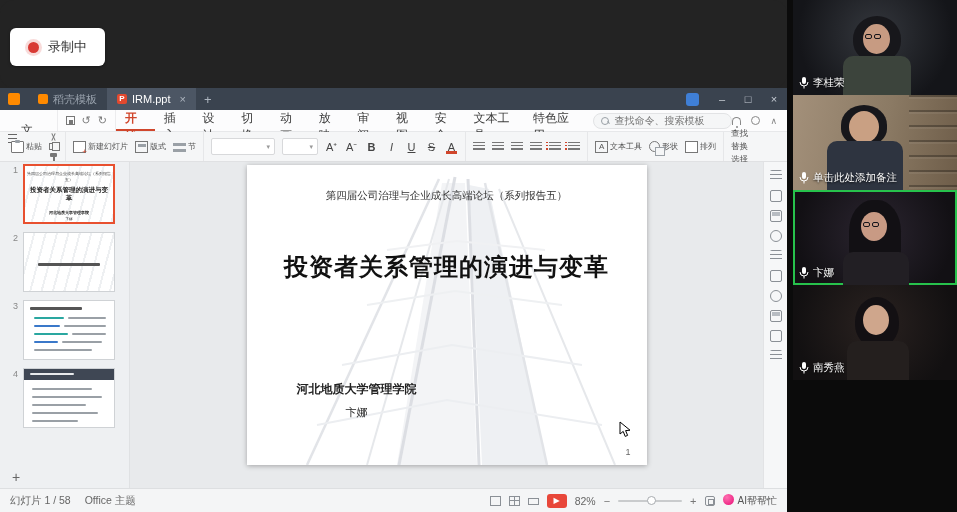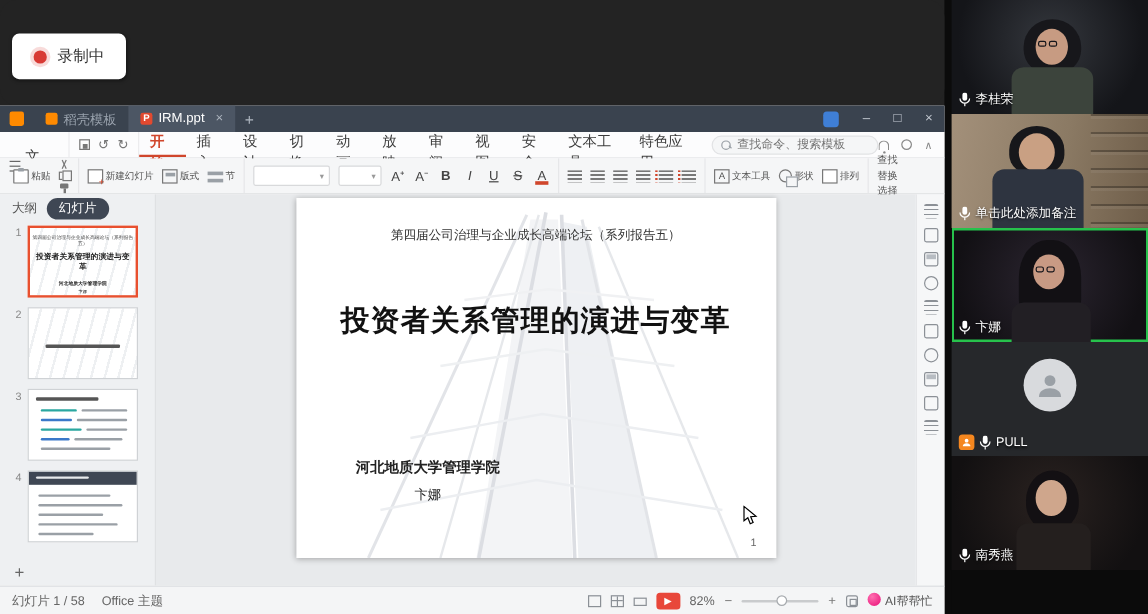--- a/index.html
+++ b/index.html
@@ -341,24 +341,20 @@
             <span>查找</span>
             <span>替换</span>
             <span>选择</span>
           </div>
         </div>
       </div>
 
       <div class="wbody">
 
         <div class="thumbs">
-          <div class="thumb-tabs">
-            <span>大纲</span>
-            <span class="tab-pill">幻灯片</span>
-          </div>
           <div class="thumb-list">
 
             <div class="thumb-row">
               <span class="thumb-num">1</span>
               <div class="thumb selected bldg-bg">
                 <div class="t-inner">
                   <div class="th">第四届公司治理与企业成长高端论坛（系列报告五）</div>
                   <div class="tt">投资者关系管理的演进与变革</div>
                   <div class="to">河北地质大学管理学院</div>
                   <div class="tp">卞娜</div>
@@ -523,42 +519,20 @@
       <div class="vlabel">
         <svg width="10" height="12" viewBox="0 0 10 12">
           <rect x="3" y="0" width="4" height="7" rx="2" fill="#fff"></rect>
           <path d="M1 5a4 4 0 0 0 8 0" fill="none" stroke="#fff" stroke-width="1"></path>
           <line x1="5" y1="9" x2="5" y2="11.5" stroke="#fff" stroke-width="1"></line>
         </svg>
         <span>卞娜</span>
       </div>
     </div>
 
-    <div class="tile t4">
-      <div class="avatar-circle">
-        <svg viewBox="0 0 24 24">
-          <circle cx="12" cy="8.5" r="4.2" fill="#9aa0a6"></circle>
-          <path d="M3.5 21c0-4.4 4-6.6 8.5-6.6s8.5 2.2 8.5 6.6" fill="#9aa0a6"></path>
-        </svg>
-      </div>
-      <div class="vlabel">
-        <span class="orange-chip">
-          <svg viewBox="0 0 24 24">
-              <circle cx="12" cy="8.5" r="4.2" fill="#fff"></circle>
-              <path d="M3.5 21c0-4.4 4-6.6 8.5-6.6s8.5 2.2 8.5 6.6" fill="#fff"></path>
-            </svg>
-        </span>
-        <svg width="10" height="12" viewBox="0 0 10 12">
-          <rect x="3" y="0" width="4" height="7" rx="2" fill="#fff"></rect>
-          <path d="M1 5a4 4 0 0 0 8 0" fill="none" stroke="#fff" stroke-width="1"></path>
-          <line x1="5" y1="9" x2="5" y2="11.5" stroke="#fff" stroke-width="1"></line>
-        </svg>
-        <span>PULL</span>
-      </div>
-    </div>
 
     <div class="tile t5">
       <span class="p-hair" style="left:62px;top:12px;width:44px;height:50px;background:#131013"></span>
       <span class="p-face" style="left:70px;top:20px;width:26px;height:30px;background:#cfa68c"></span>
       <span class="p-body" style="left:54px;top:56px;width:62px;height:40px;background:#241f1e"></span>
       <div class="vlabel">
         <svg width="10" height="12" viewBox="0 0 10 12">
           <rect x="3" y="0" width="4" height="7" rx="2" fill="#fff"></rect>
           <path d="M1 5a4 4 0 0 0 8 0" fill="none" stroke="#fff" stroke-width="1"></path>
           <line x1="5" y1="9" x2="5" y2="11.5" stroke="#fff" stroke-width="1"></line>

